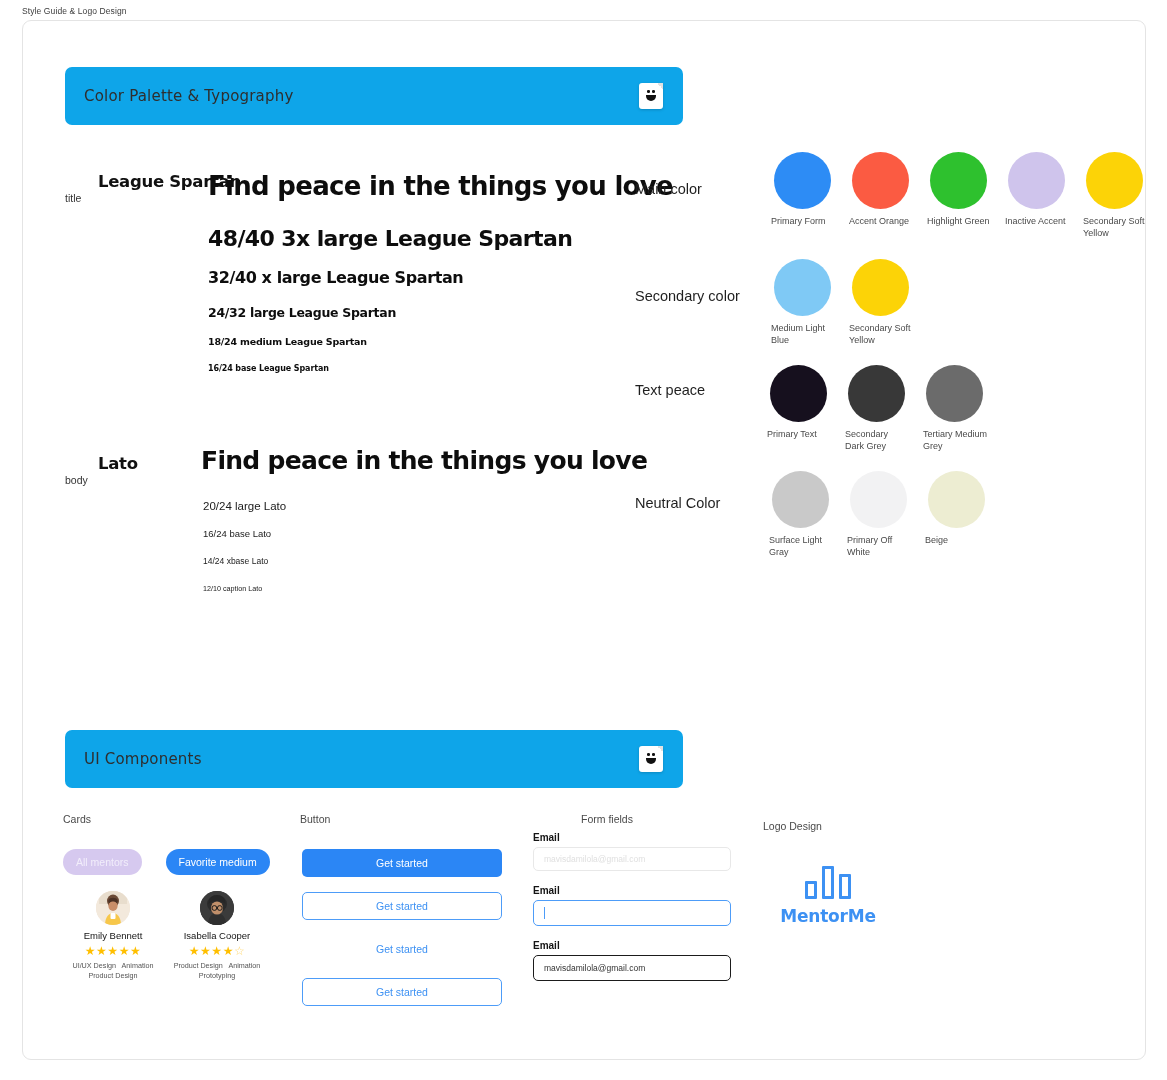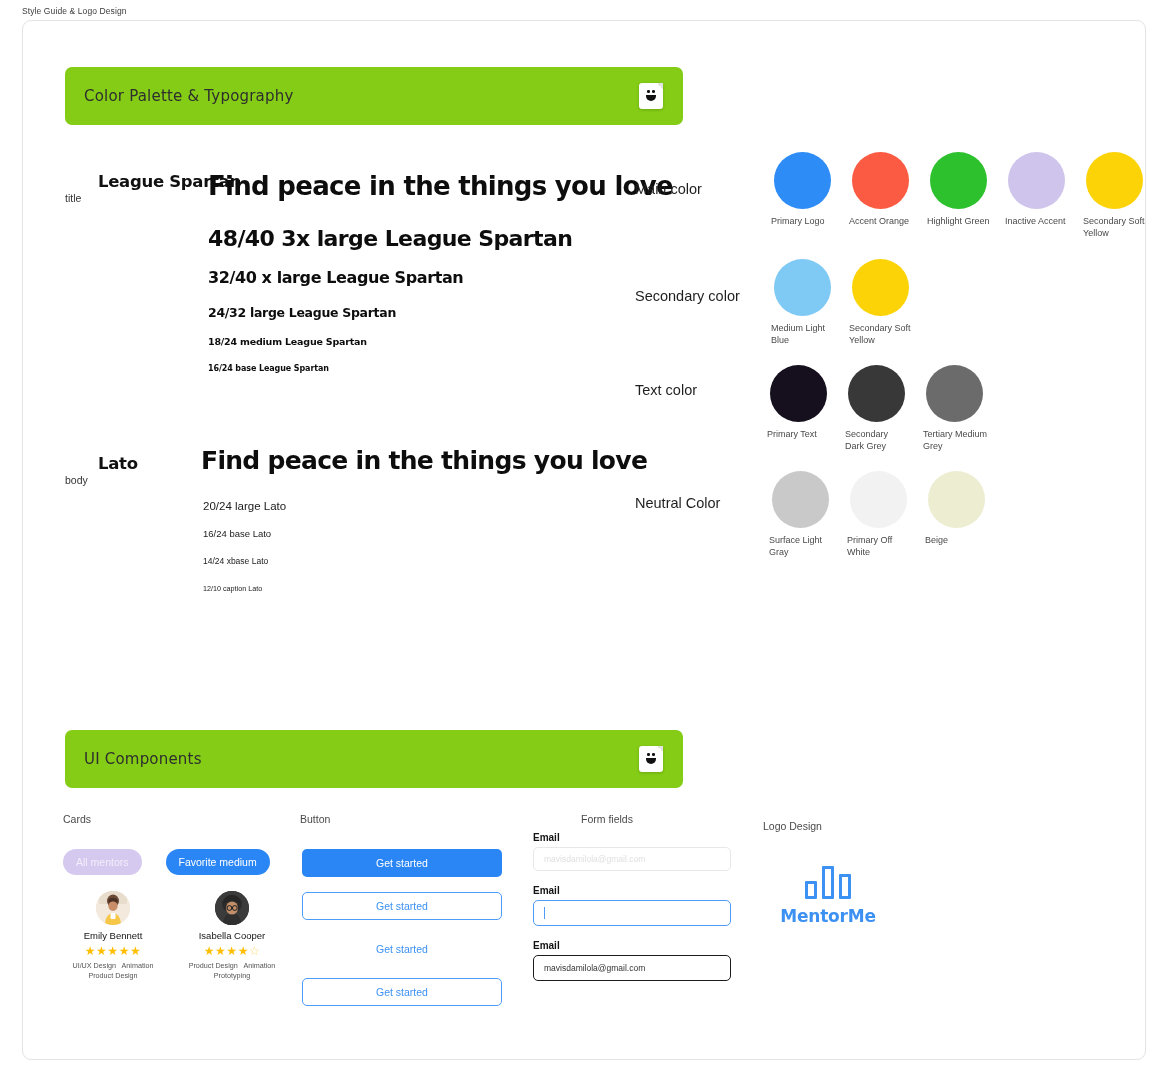--- a/index.html
+++ b/index.html
@@ -15,21 +15,21 @@
   }
   .frame {
     position: absolute; left: 22px; top: 20px;
     width: 1124px; height: 1040px;
     background: #fff; border: 1px solid #e4e4e4; border-radius: 9px;
   }
 
   
   .sec-head {
     position: absolute;
-    height: 58px; background: #84cc16; border-radius: 7px;
+    height: 58px; background: #0ea5e9; border-radius: 7px;
     display: flex; align-items: center; justify-content: space-between;
     padding: 0 20px 0 19px;
   }
   .sec-head .title {
     font-family: "DejaVu Sans", sans-serif;
     font-size: 15px; color: #2e2e2e; letter-spacing: .2px;
   }
   .sticker {
     width: 24px; height: 26px; background: #fff; border-radius: 3px;
     box-shadow: 0 1px 3px rgba(0,0,0,.18);
@@ -167,21 +167,21 @@
     <div class="spec-lato" style="font-size:11.5px; margin-top:25px; padding-left:2px;">20/24 large Lato</div>
     <div class="spec-lato" style="font-size:9.5px; margin-top:16px; padding-left:2px;">16/24 base Lato</div>
     <div class="spec-lato" style="font-size:8.5px; margin-top:17px; padding-left:2px;">14/24 xbase Lato</div>
     <div class="spec-lato" style="font-size:7.2px; margin-top:18px; padding-left:2px;">12/10 caption Lato</div>
   </div>
 
   <div class="color-group-label" style="position:absolute; left:612px; top:160px;">Main color</div>
   <div class="sw-row" style="left:746px; top:131px;">
     <div class="swatch-col">
       <div class="swatch" style="background:#2D8CF5;"></div>
-      <div class="swatch-name">Primary Logo</div>
+      <div class="swatch-name">Primary Form</div>
     </div>
     <div class="swatch-col">
       <div class="swatch" style="background:#FB5B42;"></div>
       <div class="swatch-name">Accent Orange</div>
     </div>
     <div class="swatch-col">
       <div class="swatch" style="background:#2EC12E;"></div>
       <div class="swatch-name">Highlight Green</div>
     </div>
     <div class="swatch-col">
@@ -199,21 +199,21 @@
     <div class="swatch-col">
       <div class="swatch" style="background:#7FC9F5;"></div>
       <div class="swatch-name">Medium Light Blue</div>
     </div>
     <div class="swatch-col">
       <div class="swatch" style="background:#FCD307;"></div>
       <div class="swatch-name">Secondary Soft Yellow</div>
     </div>
   </div>
 
-  <div class="color-group-label" style="position:absolute; left:612px; top:361px;">Text color</div>
+  <div class="color-group-label" style="position:absolute; left:612px; top:361px;">Text peace</div>
   <div class="sw-row" style="left:742px; top:344px;">
     <div class="swatch-col">
       <div class="swatch" style="background:#16101E;"></div>
       <div class="swatch-name">Primary Text</div>
     </div>
     <div class="swatch-col">
       <div class="swatch" style="background:#383838;"></div>
       <div class="swatch-name">Secondary Dark Grey</div>
     </div>
     <div class="swatch-col">
@@ -250,21 +250,21 @@
     </span>
   </div>
 
   <div class="mini-label" style="position:absolute; left:40px; top:792px;">Cards</div>
 
   <div style="position:absolute; left:40px; top:828px; display:flex; gap:24px;">
     <div class="pill inactive">All mentors</div>
     <div class="pill active">Favorite medium</div>
   </div>
 
-  <div style="position:absolute; left:38px; top:870px; display:flex; gap:15px;">
+  <div style="position:absolute; left:38px; top:870px; display:flex; ">
     <div class="mentor">
       <div class="avatar" style="background:#f2e6d8;">
         <svg viewBox="0 0 34 34" width="34" height="34" aria-hidden="true">
           <rect width="34" height="34" fill="#f3e9dc"></rect>
           <rect x="3" y="0" width="28" height="13" fill="#e8ddcd"></rect>
           <ellipse cx="17" cy="10" rx="6" ry="6.5" fill="#6b4a36"></ellipse>
           <path d="M9 34c0-8 4-12 8-12s8 4 8 12z" fill="#f7c74a"></path>
           <ellipse cx="17" cy="15" rx="4.6" ry="5" fill="#c98e69"></ellipse>
           <path d="M12.5 9c1-3 8-3 9 0 .5 1.5 0 3-1 3-1-2-6-2-7 0-1 0-1.5-1.5-1-3z" fill="#4b3124"></path>
           <rect x="14.5" y="22" width="5" height="6" rx="1" fill="#ffffff"></rect>

